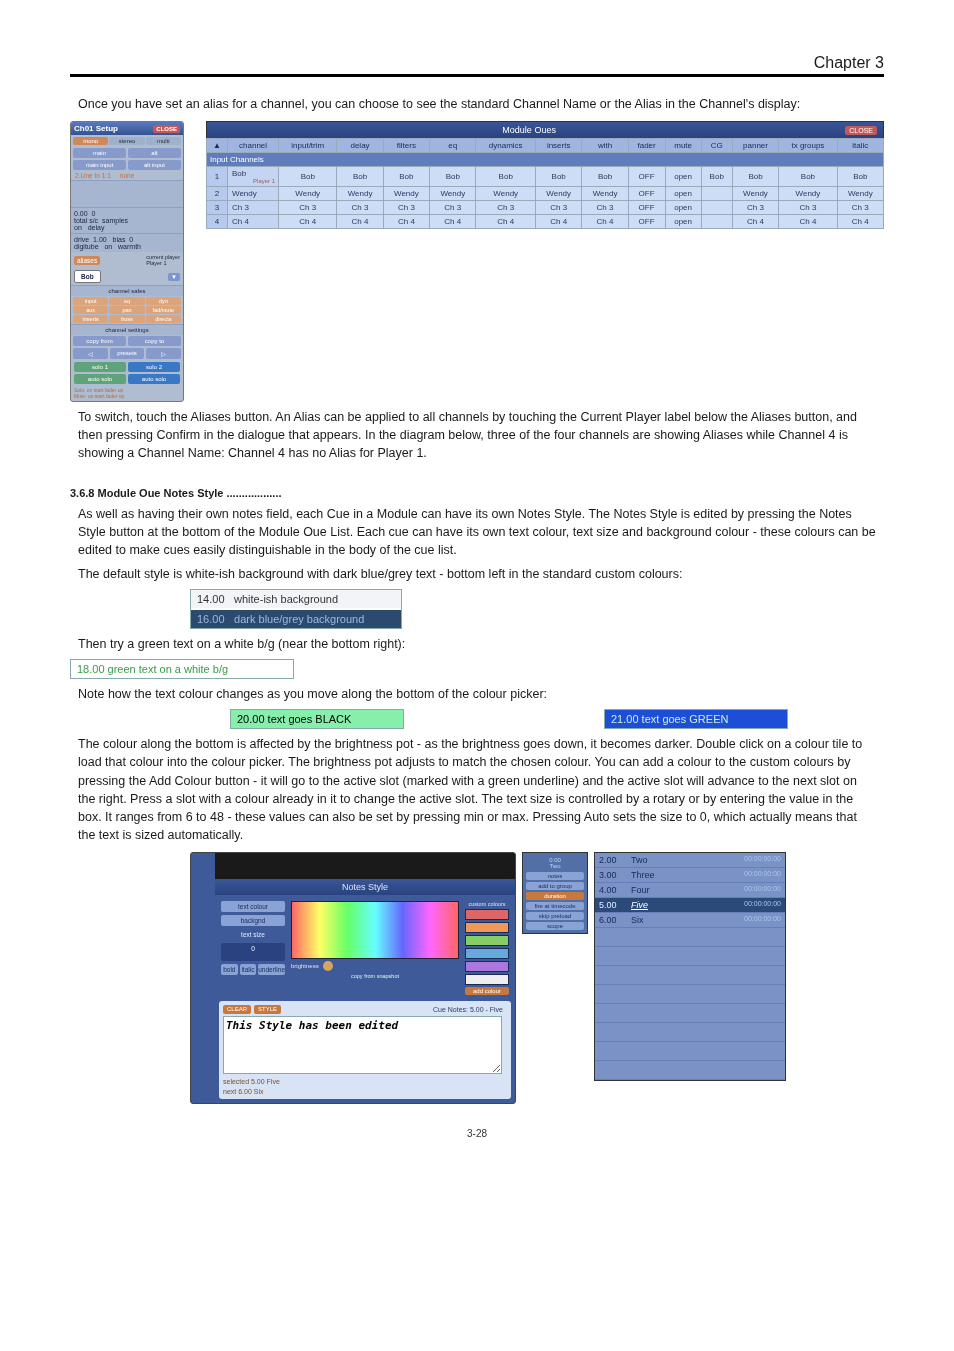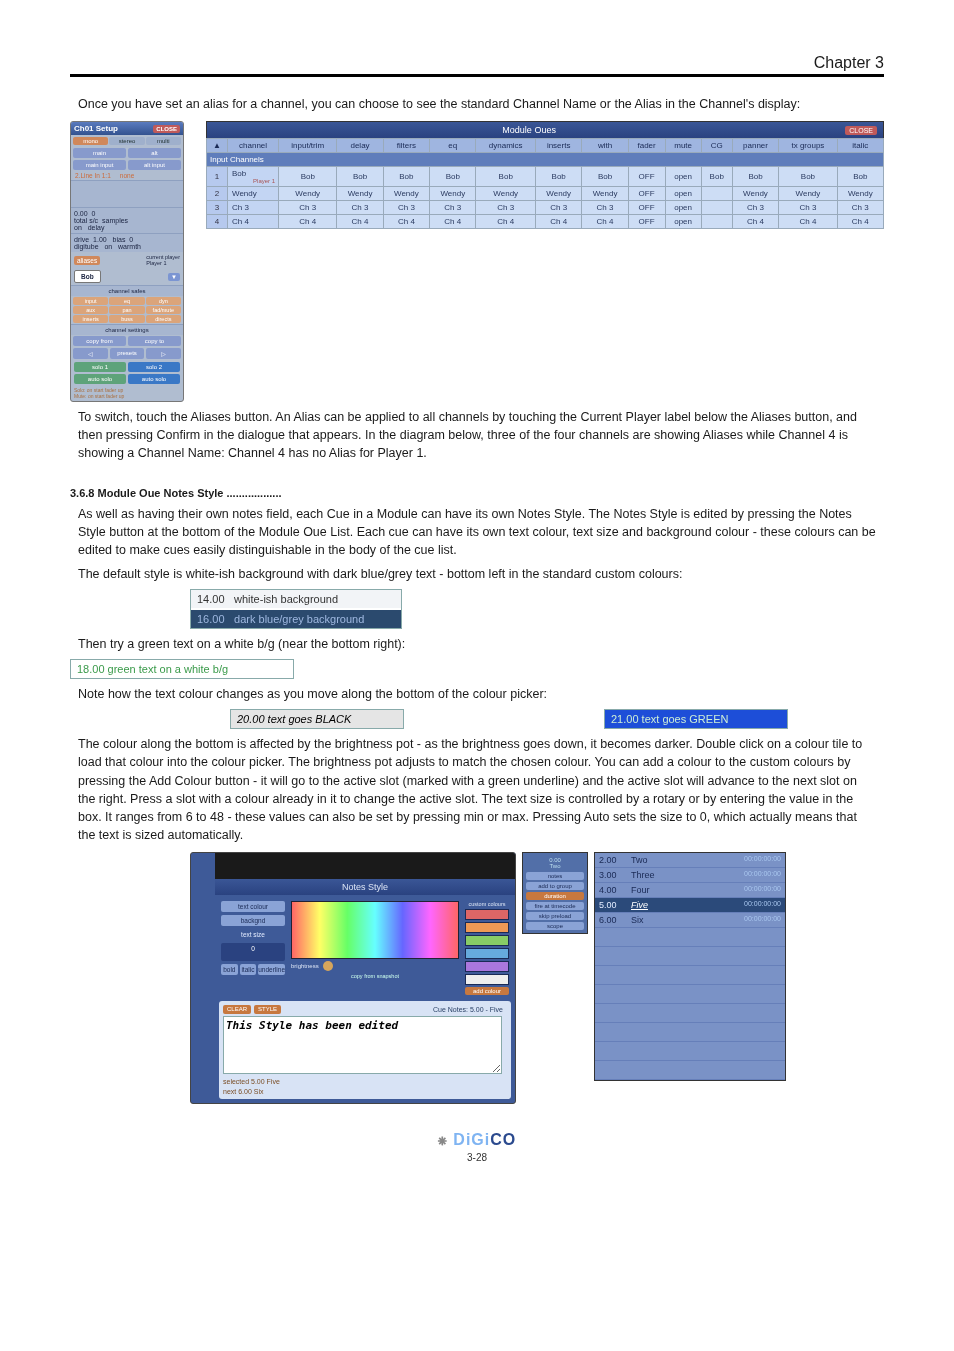--- a/index.html
+++ b/index.html
@@ -77,21 +77,21 @@
   
   .swatch-row{display:flex;flex-direction:column;gap:2px;width:210px;
     border:1px solid #8aa;margin:6px 0 4px 120px;}
   .swatch{font-size:11px;padding:3px 6px;}
   .swatch .idx{display:inline-block;min-width:34px;}
   .sw-white{background:#f2f4f7;color:#333;}
   .sw-dark{background:#2b4a6e;color:#9fb8e0;}
   .swatch-solo{font-size:11px;padding:3px 6px;border:1px solid #8aa;width:210px;}
   .sw-green{background:#fff;color:#3a9a4a;}
   .two-swatch{display:flex;gap:200px;margin:6px 0 4px 160px;}
-  .sw-black{background:#e5e5e5;color:#000;font-style:italic;}
+  .sw-black{background:#86efac;color:#000;}
   .sw-greentxt{background:#1d4ed8;color:#cdeed6;}
   
   .notes-row{display:flex;gap:6px;align-items:flex-start;
     margin:8px 0 4px 120px;}
   .notes-panel{width:300px;display:flex;flex-direction:column;
     background:#3e5a98;border:1px solid #444;border-radius:3px;
     overflow:hidden;font-size:7px;color:#dbe4f5;padding-left:24px;}
   .notes-panel .t{background:linear-gradient(#3a5696,#2a4280);font-size:9px;
     text-align:center;padding:3px 0;}
   .np-body{display:flex;gap:6px;padding:6px;}
@@ -467,19 +467,15 @@
         <div class="row" style="height: 14px;"></div>
         <div class="row" style="height: 14px;"></div>
         <div class="row" style="height: 14px;"></div>
         <div class="row" style="height: 14px;"></div>
         <div class="row" style="height: 14px;"></div>
         <div class="row" style="height: 14px;"></div>
       </div>
   </div>
 
   <div class="footer">
-    <div class="logo">
-      <span style="color:#888;">⁕</span>
-      <span class="d1">DiGi</span><span class="d2">CO</span>
-    </div>
     <div class="pg">3-28</div>
   </div>
 </div>
 
 </body></html>

